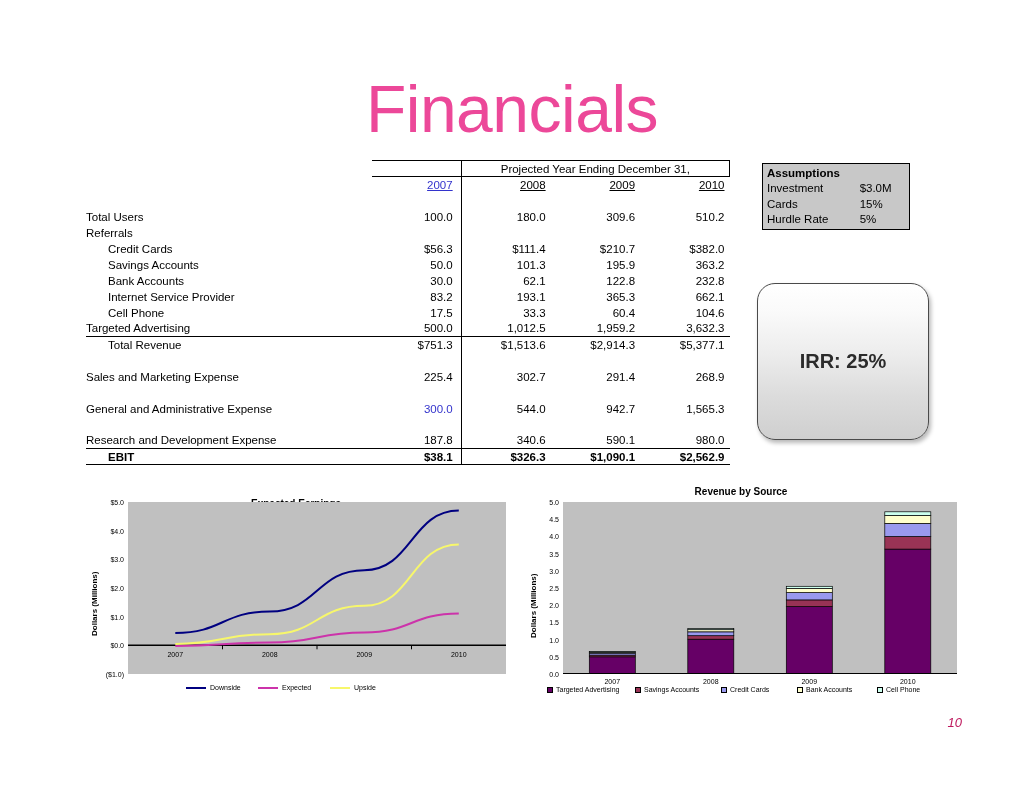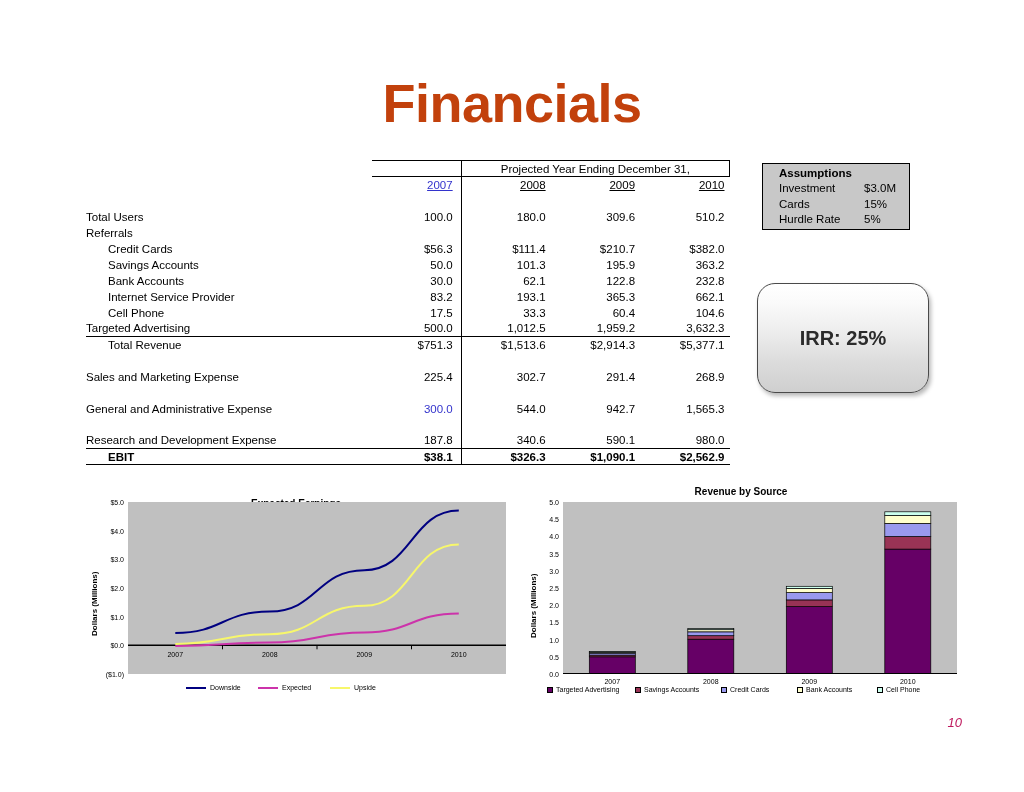--- a/index.html
+++ b/index.html
@@ -11,24 +11,24 @@
     color: #000;
     position: relative;
     overflow: hidden;
   }
 
   
   #slide-title {
     position: absolute;
     left: 0; right: 0; top: 76px;
     text-align: center;
-    font-size: 54px;
-    font-weight: bold;
+    font-size: 66px;
+    font-weight: normal;
     letter-spacing: -0.5px;
-    color: #c2410c;
+    color: #ec4899;
     line-height: 1;
   }
 
   
   #fin-table {
     position: absolute;
     left: 86px; top: 160px;
     width: 644px;
     font-size: 11.5px;
   }
@@ -62,32 +62,32 @@
   .ebit-row td { border-bottom: 1.3px solid #000; }
 
   
   #assumptions {
     position: absolute;
     left: 762px; top: 163px;
     width: 148px;
     border: 1.5px solid #000;
     background: #c8c8c8;
     font-size: 11.5px;
-    padding: 1px 0 2px 12px;
+    padding: 1px 0 2px 0;
   }
   #assumptions table { border-collapse: collapse; width: 100%; }
   #assumptions td { padding: 0 4px; height: 15.5px; white-space: nowrap; }
   .as-head { font-weight: bold; }
   .as-val { }
 
   
   #irr-box {
     position: absolute;
     left: 757px; top: 283px;
-    width: 172px; height: 110px;
+    width: 172px; height: 157px;
     border-radius: 18px;
     border: 1.5px solid #4a4a4a;
     background: linear-gradient(to bottom, #ffffff 0%, #fafafa 18%, #ececec 46%, #dcdcdc 72%, #cfcfcf 100%);
     box-shadow: 2px 3px 4px rgba(0,0,0,0.28);
     display: flex; align-items: center; justify-content: center;
     font-size: 20px; font-weight: bold; color: #2b2b2b;
   }
 
   
   .chart-title {

